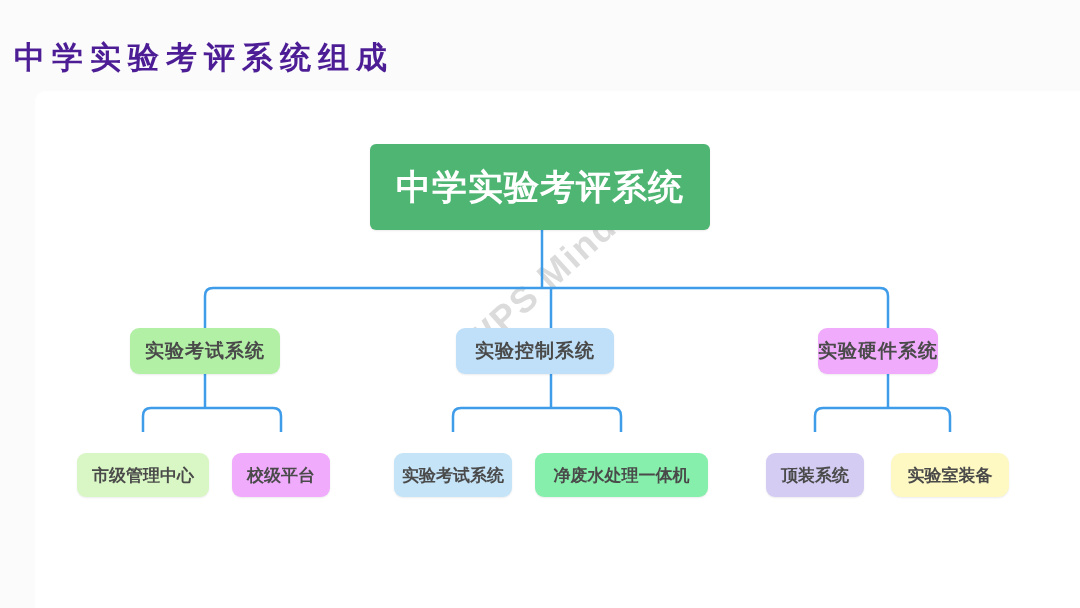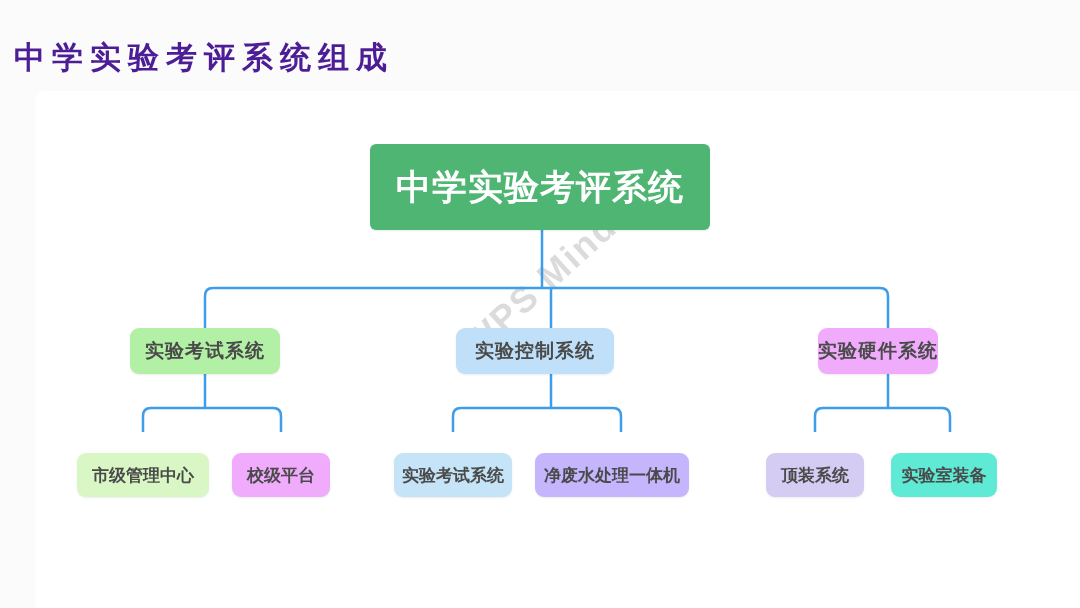--- a/index.html
+++ b/index.html
@@ -83,16 +83,16 @@
 <div class="node node-root" style="background: rgb(78, 181, 115);">中学实验考评系统</div>
 
 <div class="node node-l2 b0" style="left: 130px; width: 150px; background: rgb(178, 240, 166);">实验考试系统</div>
 <div class="node node-l2 b1" style="left: 456px; width: 158px; background: rgb(191, 224, 248);">实验控制系统</div>
 <div class="node node-l2 b2" style="left: 818px; width: 120px; background: #f0abfc;">实验硬件系统</div>
 
 <div class="node node-leaf l0" style="left: 77px; width: 132px; background: rgb(217, 247, 196);">市级管理中心</div>
 <div class="node node-leaf l0" style="left: 232px; width: 98px; background: #f0abfc;">校级平台</div>
 
 <div class="node node-leaf l1" style="left: 394px; width: 118px; background: rgb(197, 228, 248);">实验考试系统</div>
-<div class="node node-leaf l1" style="left: 535px; width: 154px; background: #c4b5fd;">净废水处理一体机</div>
+<div class="node node-leaf l1" style="left: 535px; width: 173px; background: #86efac;">净废水处理一体机</div>
 
 <div class="node node-leaf l2" style="left: 766px; width: 98px; background: rgb(212, 204, 242);">顶装系统</div>
-<div class="node node-leaf l2" style="left: 891px; width: 106px; background: #5eead4;">实验室装备</div>
+<div class="node node-leaf l2" style="left: 891px; width: 118px; background: #fef9c3; border-radius: 11px;">实验室装备</div>
 
 </body></html>

